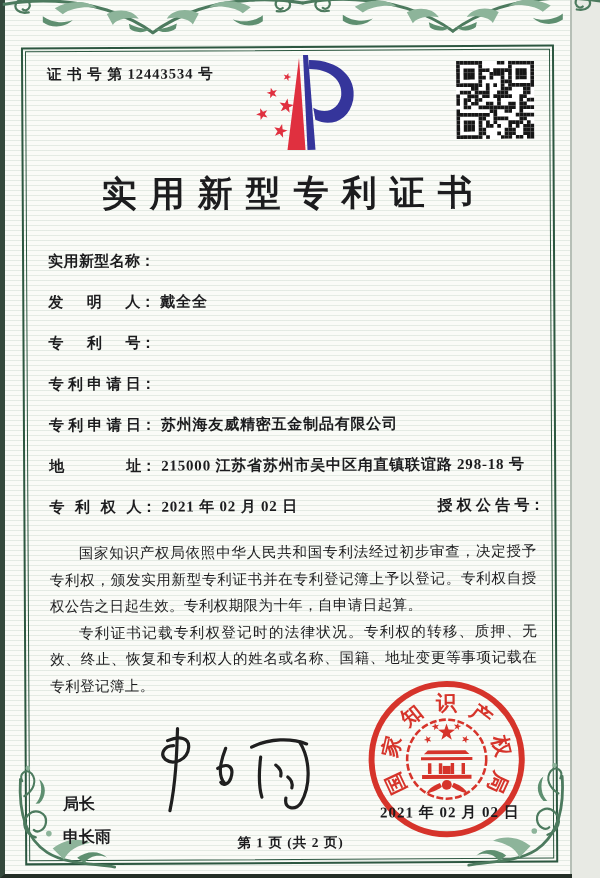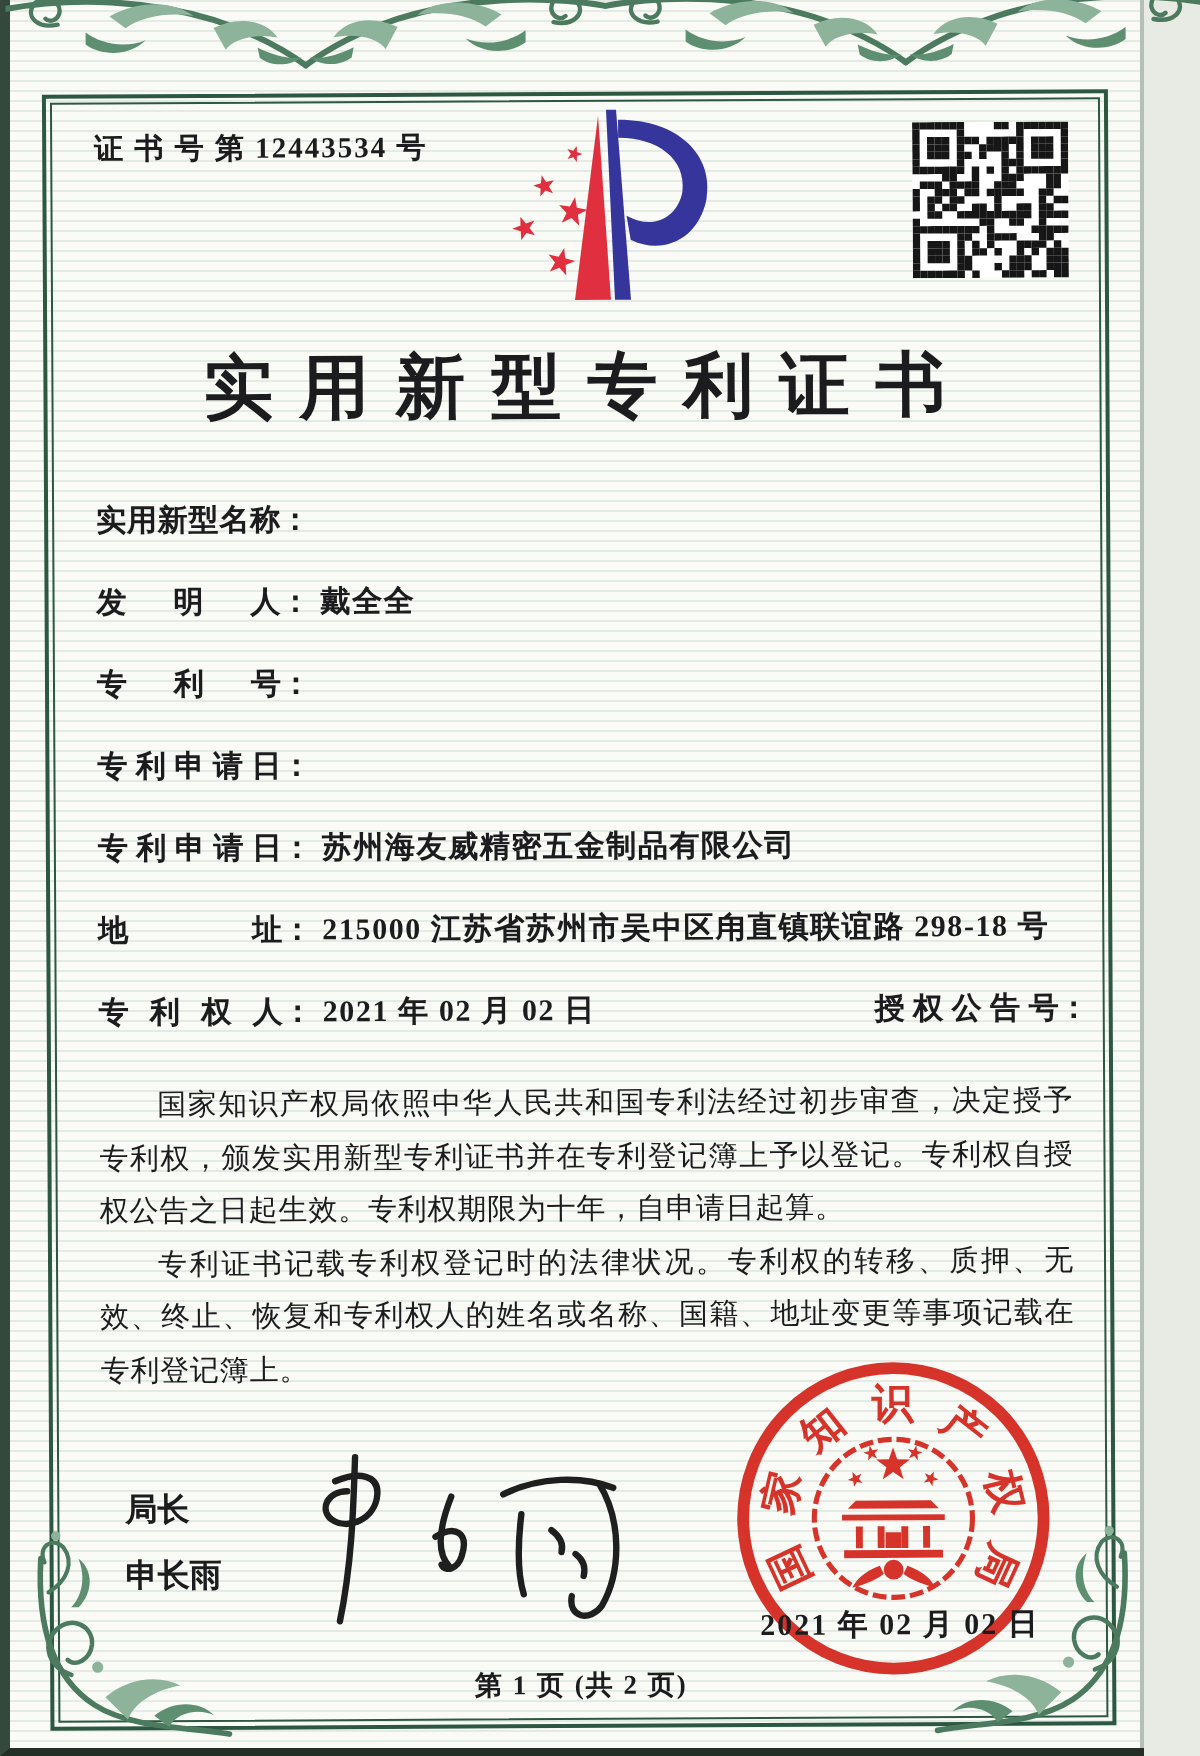--- a/index.html
+++ b/index.html
@@ -32,21 +32,21 @@
   .frow{display:flex;align-items:baseline;margin-bottom:21px;font-size:15px;font-weight:700;line-height:20px;}
   .flabel{display:inline-block;width:92px;text-align:justify;text-align-last:justify;flex:0 0 auto;}
   .fcolon{flex:0 0 auto;}
   .fvalue{margin-left:5px;letter-spacing:0.8px;white-space:nowrap;}
   .frow.double{justify-content:space-between;}
   .pair{display:flex;align-items:baseline;}
 
   .paras{position:absolute;left:44px;right:36px;top:539px;font-size:14.5px;line-height:26.5px;font-weight:400;letter-spacing:0.4px;}
   .paras p{margin:0;text-indent:2em;text-align:justify;}
 
-  .signer{position:absolute;left:56px;top:738px;font-size:16px;font-weight:700;line-height:33px;}
+  .signer{position:absolute;left:56px;top:786px;font-size:16px;font-weight:700;line-height:33px;}
   .signature{position:absolute;left:133px;top:720px;width:190px;height:100px;}
   .signature path{stroke:#1f1f1f;stroke-width:3.2;fill:none;stroke-linecap:round;}
   .seal{position:absolute;left:356px;top:676px;width:168px;height:168px;opacity:0.93;}
   #seal-chars text{font-size:21px;font-weight:700;fill:var(--sealred,#d4261c);
         text-anchor:middle;dominant-baseline:central;font-family:"Liberation Serif",serif;}
   .sealdate{position:absolute;left:358px;top:804px;width:170px;text-align:center;
         font-size:15px;font-weight:700;letter-spacing:1px;z-index:5;}
   .pagefoot{position:absolute;left:0;right:0;bottom:22px;text-align:center;font-size:13.5px;font-weight:600;letter-spacing:1px;}
 
   .g-stroke{stroke:var(--ornament,#4c7a5e);fill:none;stroke-linecap:round;}

